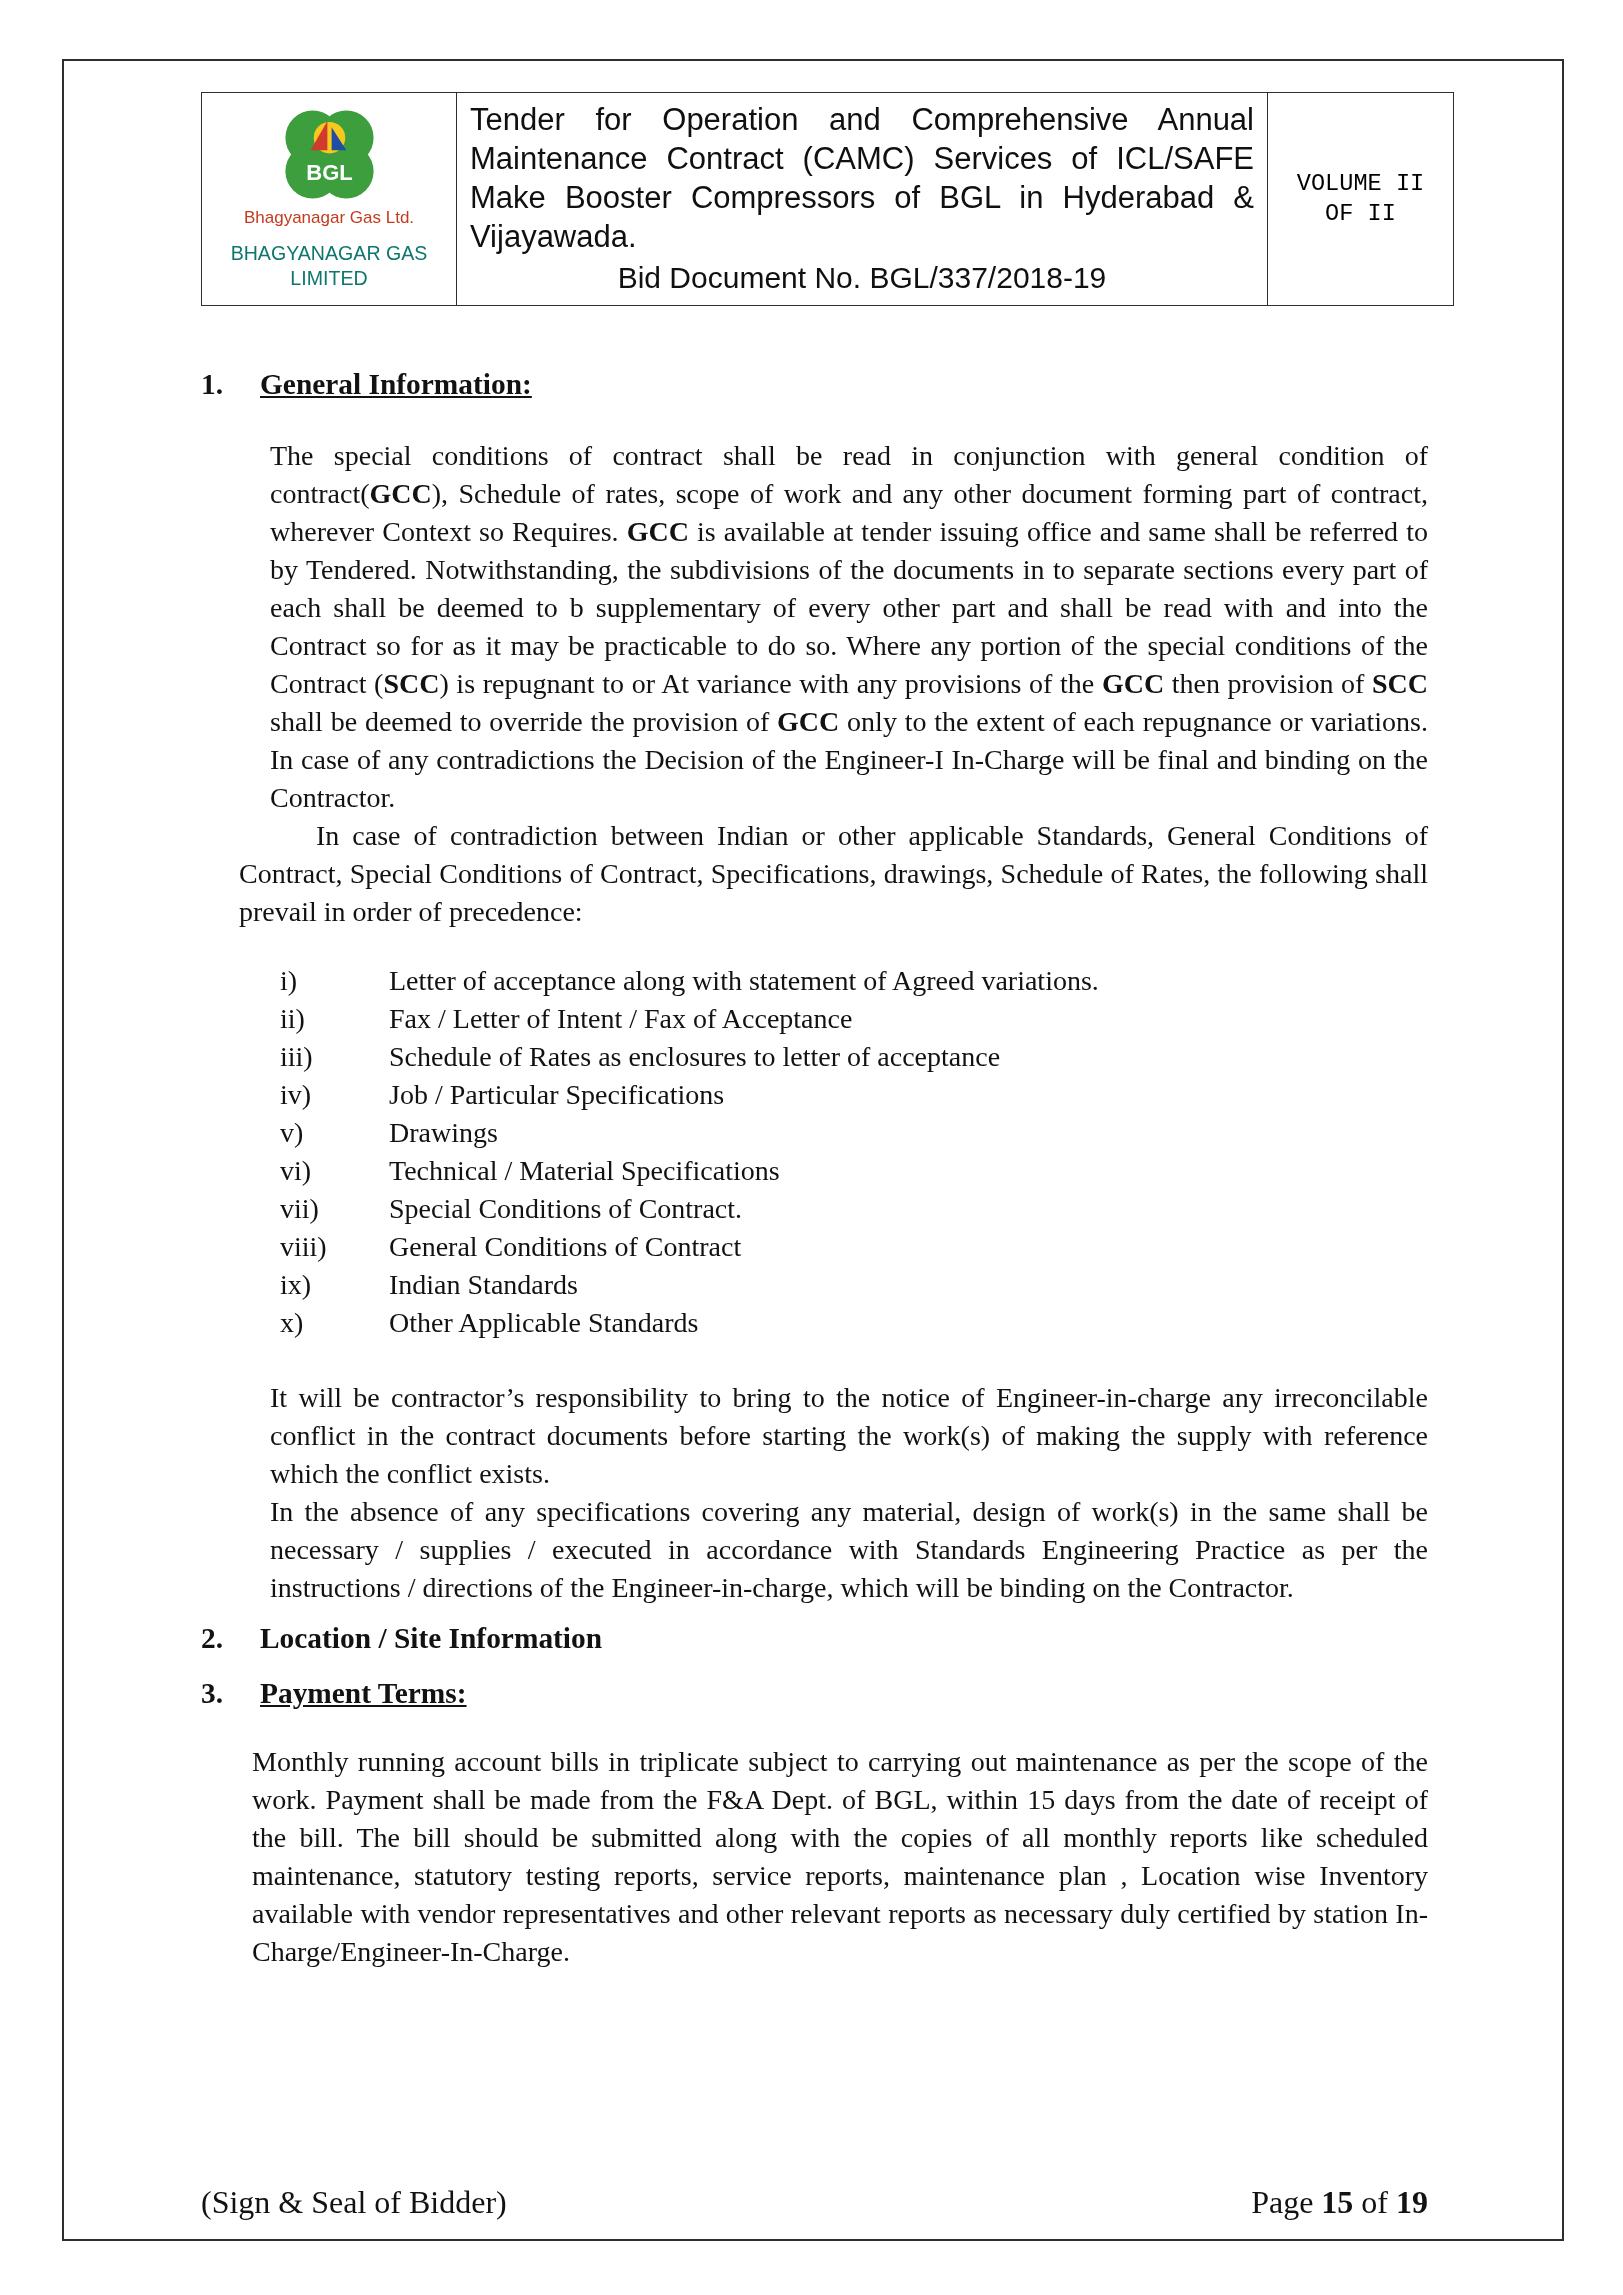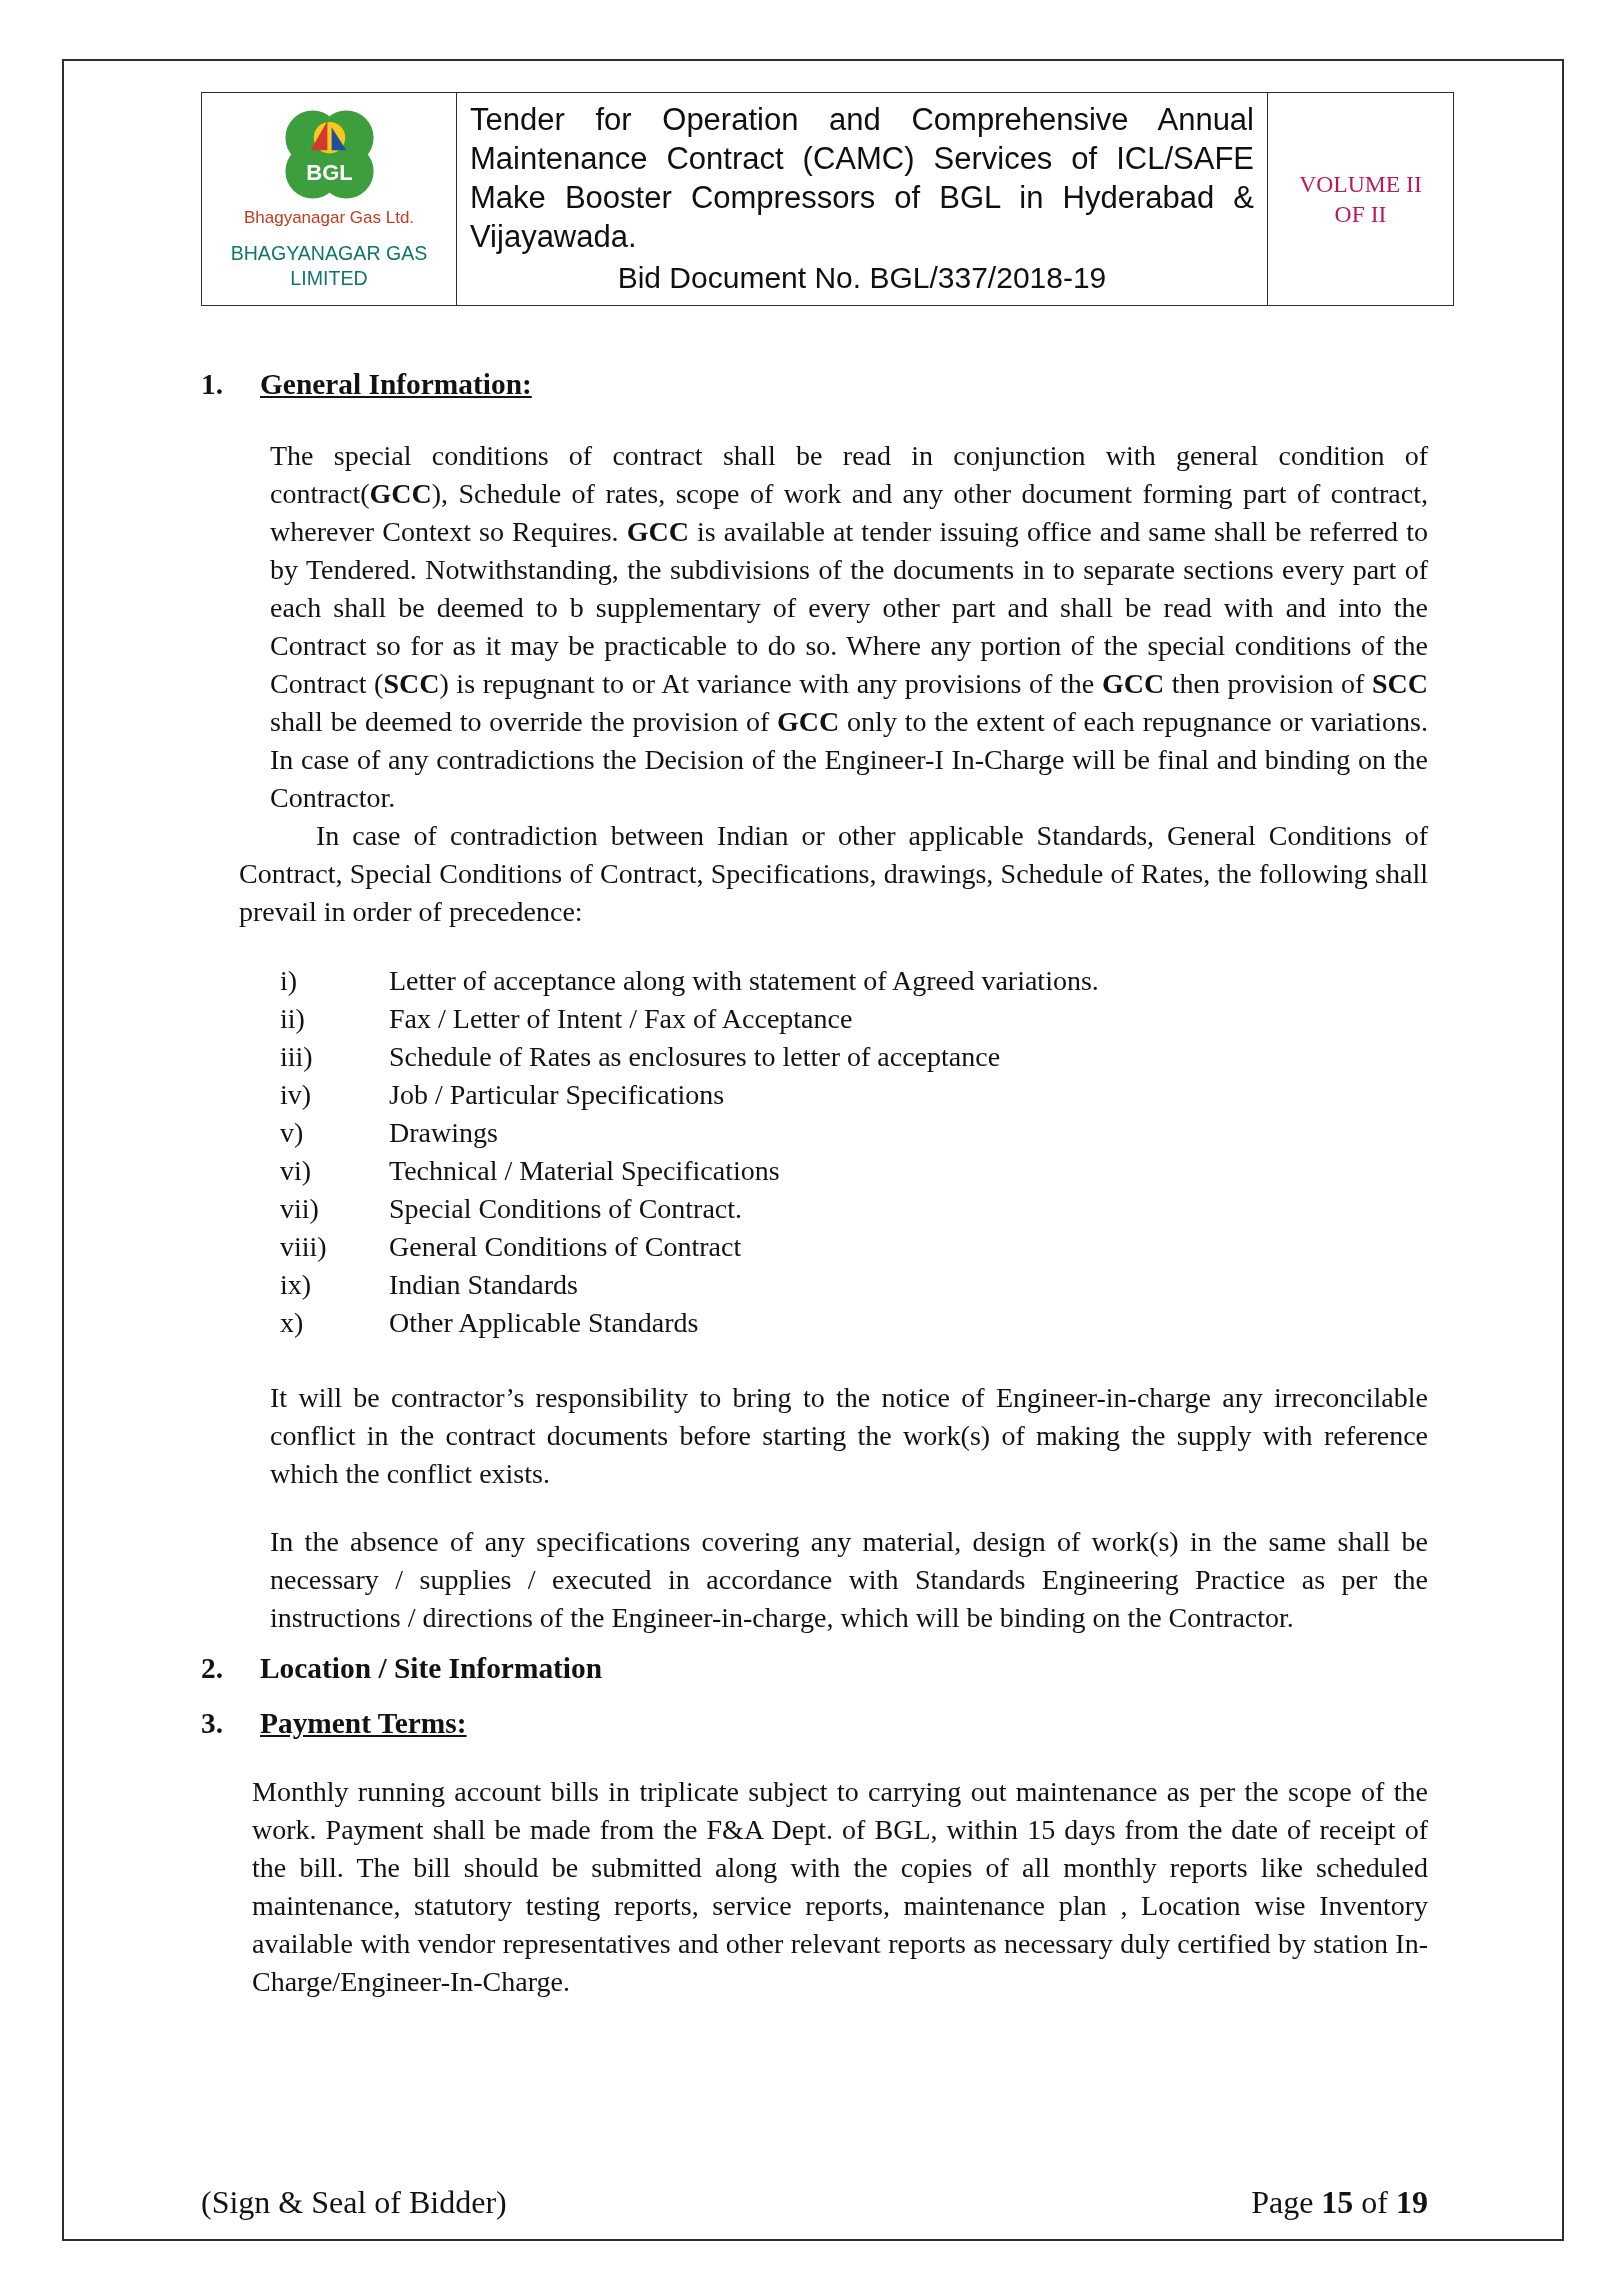--- a/index.html
+++ b/index.html
@@ -58,41 +58,41 @@
     color: #101010;
   }
   .bid-no {
     font-family: "Liberation Sans", sans-serif;
     font-size: 30px; line-height: 38px;
     text-align: center;
     margin-top: 3.9px;
     color: #101010;
   }
   .volume-label {
-    font-family: Liberation Serif, serif;
+    font-family: Liberation Mono, monospace;
     font-size: 23.6px; line-height: 30px;
-    color: #be185d;
+    color: #000000;
   }
 
   
   .sec-head { display: flex; font-weight: bold; font-size: 29.4px; line-height: 38px; }
   .sec-num { width: 59px; flex: 0 0 59px; }
   .u { text-decoration: underline; }
 
   .para { font-size: 28px; line-height: 38px; margin: 0; }
   .j { text-align: justify; }
   .body-1 { margin-left: 69px; }
   .body-2 { margin-left: 51px; }
   .indent-first { text-indent: 77px; margin-left: 38px; }
 
   .s1-head { margin-bottom: 34px; }
   .plist { margin: 31px 0 37px 79px; }
   .pitem { display: flex; font-size: 28px; line-height: 38px; }
   .pnum { width: 109px; flex: 0 0 109px; }
-  .para3 { margin-bottom: 30px; }
+  .para3 { }
   .para4 { margin-bottom: 11.8px; }
   .s2-head { margin-bottom: 17px; }
   .s2-body { margin-bottom: 41px; }
   .s3-head { margin-bottom: 31px; }
 
   
   .footer {
     margin-top: auto;
     display: flex;
     justify-content: space-between;

